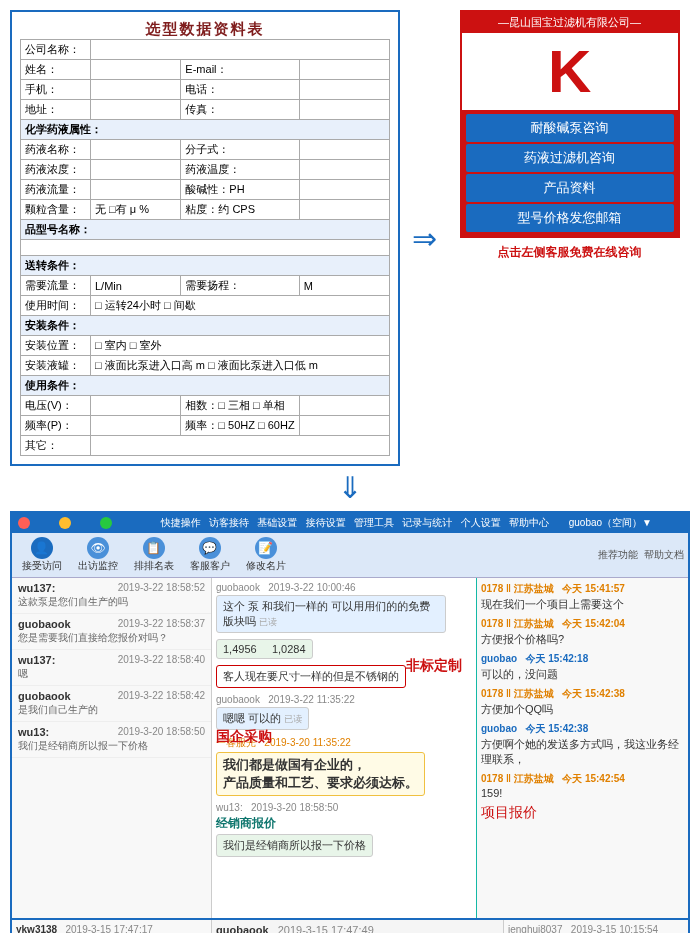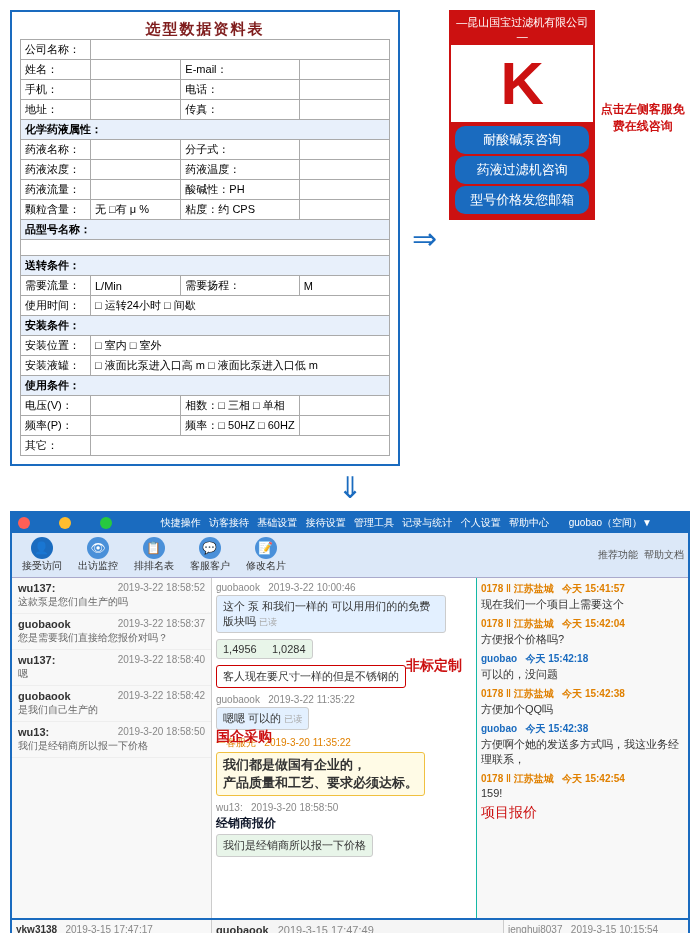--- a/index.html
+++ b/index.html
@@ -55,21 +55,21 @@
     .section-header {
       background: #e8f0fb;
       font-weight: bold;
       font-size: 11px;
       padding: 2px 4px;
     }
 
     
     .right-panel {
       display: flex;
-      flex-direction: row;
+      flex-direction: column;
       align-items: center;
       flex: 1;
     }
     .company-card {
       background: #cc1111;
       border: 2px solid #cc1111;
       width: 220px;
       font-family: 'SimSun', Arial, sans-serif;
     }
     .company-header {
@@ -101,21 +101,21 @@
       padding: 4px;
       background: #cc1111;
     }
     .menu-btn {
       background: #1a6bbf;
       color: #fff;
       text-align: center;
       padding: 5px 0;
       font-size: 13px;
       cursor: pointer;
-      border-radius: 10px;
+      border-radius: 2px;
     }
     .click-hint {
       text-align: center;
       font-size: 12px;
       color: #cc1111;
       margin-top: 6px;
       font-weight: bold;
     }
 
     
@@ -410,20 +410,21 @@
 
   <div class="right-panel">
     <div class="company-card">
       <div class="company-header">—昆山国宝过滤机有限公司—</div>
       <div class="company-logo-area">
         <div class="k-letter">K</div>
       </div>
       <div class="menu-buttons">
         <div class="menu-btn">耐酸碱泵咨询</div>
         <div class="menu-btn">药液过滤机咨询</div>
+        <div class="menu-btn">产品资料</div>
         <div class="menu-btn">型号价格发您邮箱</div>
       </div>
     </div>
     <div class="click-hint">点击左侧客服免费在线咨询</div>
   </div>
 </div>
 
 <div class="arrow-down">⇓</div>
 
 <div class="chat-section">
@@ -519,21 +520,21 @@
         <div class="msg-block">
           <div class="msg-header" style="color:#e08000;">一客服光 &nbsp; 2019-3-20 11:35:22</div>
           <div class="msg-bubble" style="background:#fffbe6; border:1px solid #f0c040; font-size:13px; font-weight:bold;">
             我们都是做国有企业的，<br>产品质量和工艺、要求必须达标。
           </div>
         </div>
         <div style="position:absolute; top:-8px; left:0; font-weight:bold; font-size:14px; color:#cc1111;">国企采购</div>
       </div>
       <div class="msg-block">
         <div class="msg-header">wu13: &nbsp; 2019-3-20 18:58:50</div>
-        <div style="font-weight:bold; font-size:12px; color:#0f172a; margin-bottom:2px;">经销商报价</div>
+        <div style="font-weight:bold; font-size:12px; color:#0f766e; margin-bottom:2px;">经销商报价</div>
         <div class="msg-bubble">我们是经销商所以报一下价格</div>
       </div>
     </div>
 
     <div class="chat-right">
       <div class="rchat-msg">
         <div class="rchat-header">0178 ‖ 江苏盐城 &nbsp; 今天 15:41:57</div>
         <div class="rchat-body">现在我们一个项目上需要这个</div>
       </div>
       <div class="rchat-msg">

